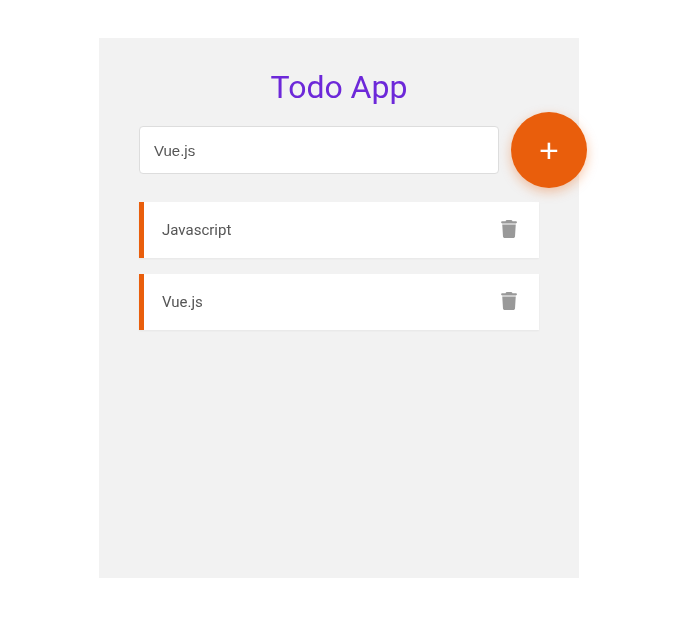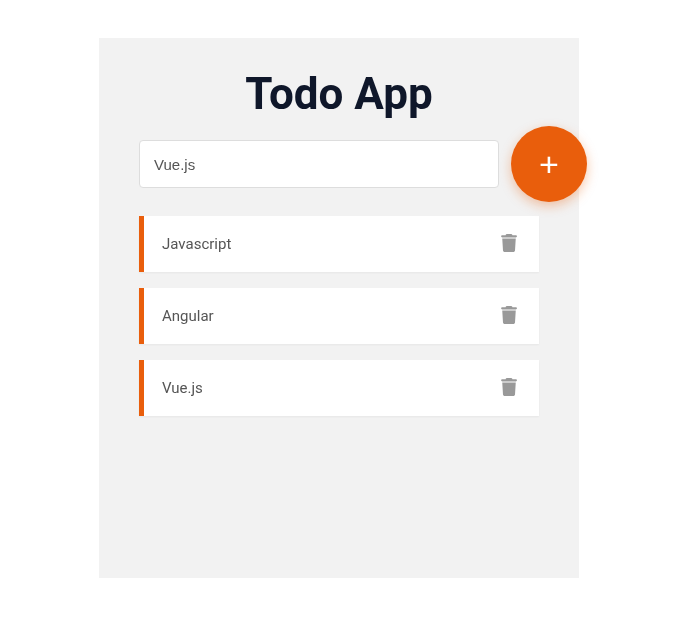--- a/index.html
+++ b/index.html
@@ -16,23 +16,23 @@
     }
     .card {
       width: 480px;
       margin: 0 auto;
       background: #f2f2f2;
       padding: 30px 40px 40px 40px;
       min-height: 540px;
     }
     .title {
       text-align: center;
-      color: #0f172a;
-      font-size: 44px;
-      font-weight: 700;
+      color: #6d28d9;
+      font-size: 32px;
+      font-weight: 400;
       margin-bottom: 20px;
     }
     .input-row {
       position: relative;
       margin-bottom: 28px;
     }
     .todo-input {
       width: 360px;
       height: 48px;
       border: 1px solid #ddd;
@@ -118,30 +118,20 @@
       <button class="delete-btn">
         <span class="trash-icon">
           <svg viewBox="0 0 448 512">
               <path d="M135 17c5-10 15-17 27-17h124c12 0 22 7 27 17l9 15h96c18 0 32 14 32 32s-14 32-32 32H32C14 96 0 82 0 64s14-32 32-32h96l7-15zM32 128h384l-21 339c-2 25-23 45-48 45H101c-25 0-46-20-48-45L32 128z"></path>
             </svg>
         </span>
       </button>
     </div>
 
 
-    <div class="todo-item">
-      <span class="todo-label">Angular</span>
-      <button class="delete-btn">
-        <span class="trash-icon">
-          <svg viewBox="0 0 448 512">
-              <path d="M135 17c5-10 15-17 27-17h124c12 0 22 7 27 17l9 15h96c18 0 32 14 32 32s-14 32-32 32H32C14 96 0 82 0 64s14-32 32-32h96l7-15zM32 128h384l-21 339c-2 25-23 45-48 45H101c-25 0-46-20-48-45L32 128z"></path>
-            </svg>
-        </span>
-      </button>
-    </div>
 
 
     <div class="todo-item">
       <span class="todo-label">Vue.js</span>
       <button class="delete-btn">
         <span class="trash-icon">
           <svg viewBox="0 0 448 512">
               <path d="M135 17c5-10 15-17 27-17h124c12 0 22 7 27 17l9 15h96c18 0 32 14 32 32s-14 32-32 32H32C14 96 0 82 0 64s14-32 32-32h96l7-15zM32 128h384l-21 339c-2 25-23 45-48 45H101c-25 0-46-20-48-45L32 128z"></path>
             </svg>
         </span>

